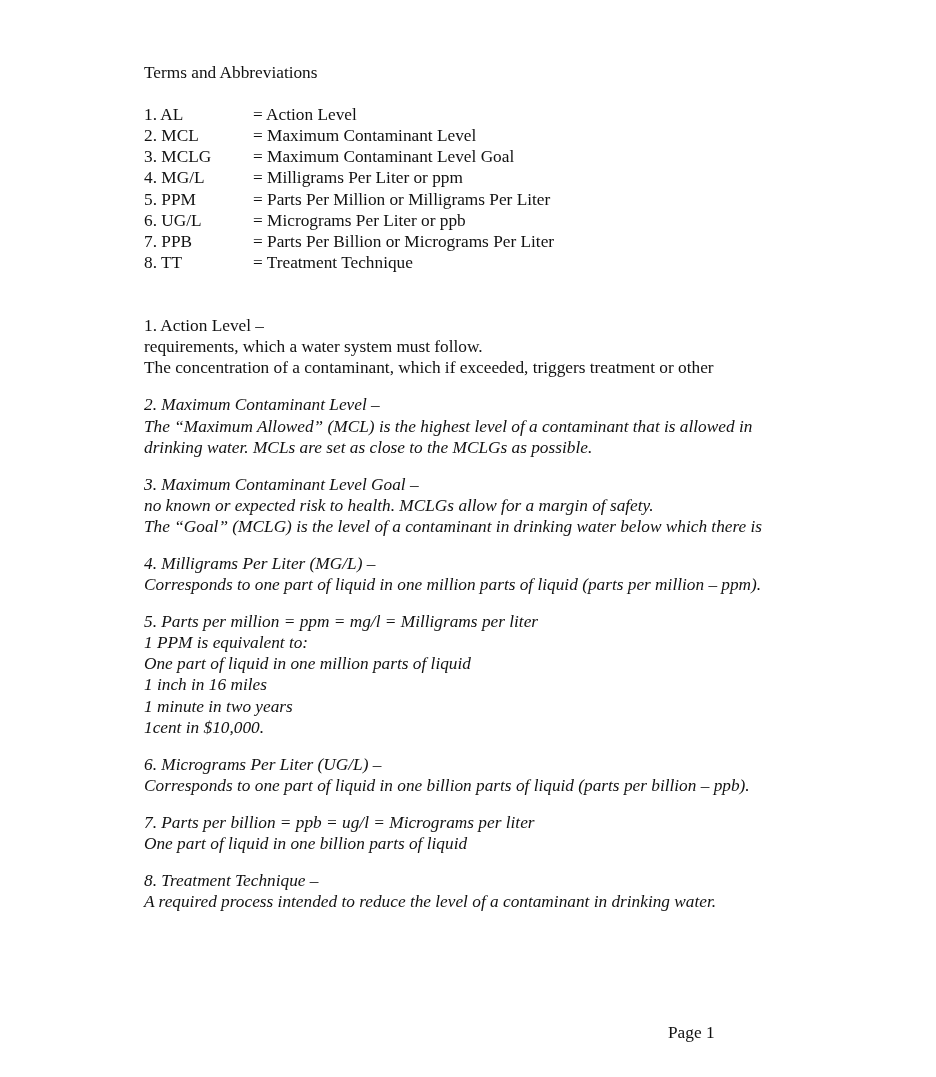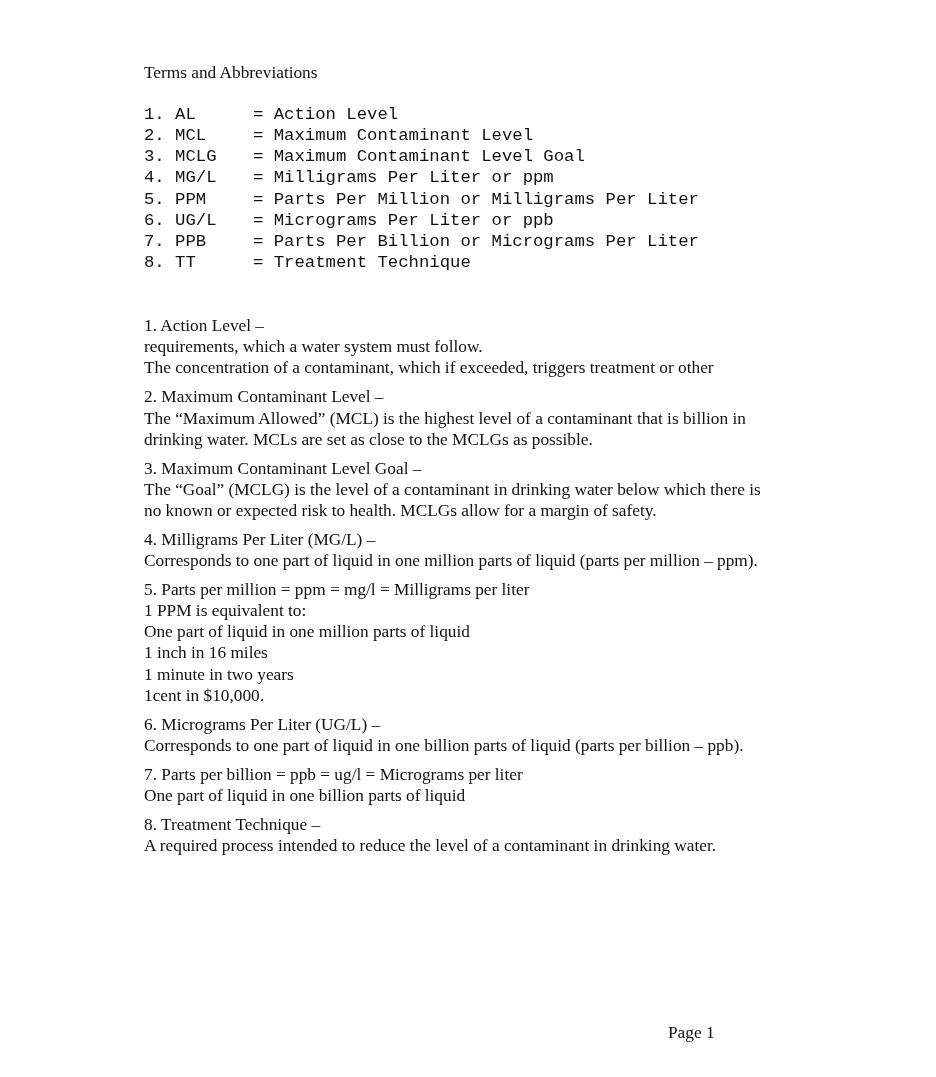--- a/index.html
+++ b/index.html
@@ -27,37 +27,37 @@
       margin: 0;
       height: 21.1px;
     }
     .gap-title {
       height: 21.1px;
     }
     .abbr-row {
       display: flex;
       height: 21.1px;
       white-space: nowrap;
-      font-family: Liberation Mono, monospace;
     }
     .abbr-term {
       width: 109px;
       flex: 0 0 109px;
     }
     .abbr-def {
       flex: 1 1 auto;
     }
     .gap-big {
       height: 42.2px;
     }
     .section {
       margin: 0;
     }
     .section + .section {
-      margin-top: 8px;
+      margin-top: 16px;
+      font-style: italic;
     }
     .line {
       white-space: nowrap;
       height: 21.1px;
     }
     .footer {
       position: absolute;
       left: 668px;
       top: 1022px;
       line-height: 21px;
@@ -110,28 +110,28 @@
 
   <div>
     <div class="section">
       <div class="line">1. Action Level –</div>
       <div class="line">requirements, which a water system must follow.</div>
       <div class="line">The concentration of a contaminant, which if exceeded, triggers treatment or other</div>
     </div>
 
     <div class="section">
       <div class="line">2. Maximum Contaminant Level –</div>
-      <div class="line">The “Maximum Allowed” (MCL) is the highest level of a contaminant that is billion in</div>
+      <div class="line">The “Maximum Allowed” (MCL) is the highest level of a contaminant that is allowed in</div>
       <div class="line">drinking water. MCLs are set as close to the MCLGs as possible.</div>
     </div>
 
     <div class="section">
       <div class="line">3. Maximum Contaminant Level Goal –</div>
+      <div class="line">no known or expected risk to health. MCLGs allow for a margin of safety.</div>
       <div class="line">The “Goal” (MCLG) is the level of a contaminant in drinking water below which there is</div>
-      <div class="line">no known or expected risk to health. MCLGs allow for a margin of safety.</div>
     </div>
 
     <div class="section">
       <div class="line">4. Milligrams Per Liter (MG/L) –</div>
       <div class="line">Corresponds to one part of liquid in one million parts of liquid (parts per million – ppm).</div>
     </div>
 
     <div class="section">
       <div class="line">5. Parts per million = ppm = mg/l = Milligrams per liter</div>
       <div class="line">1 PPM is equivalent to:</div>

